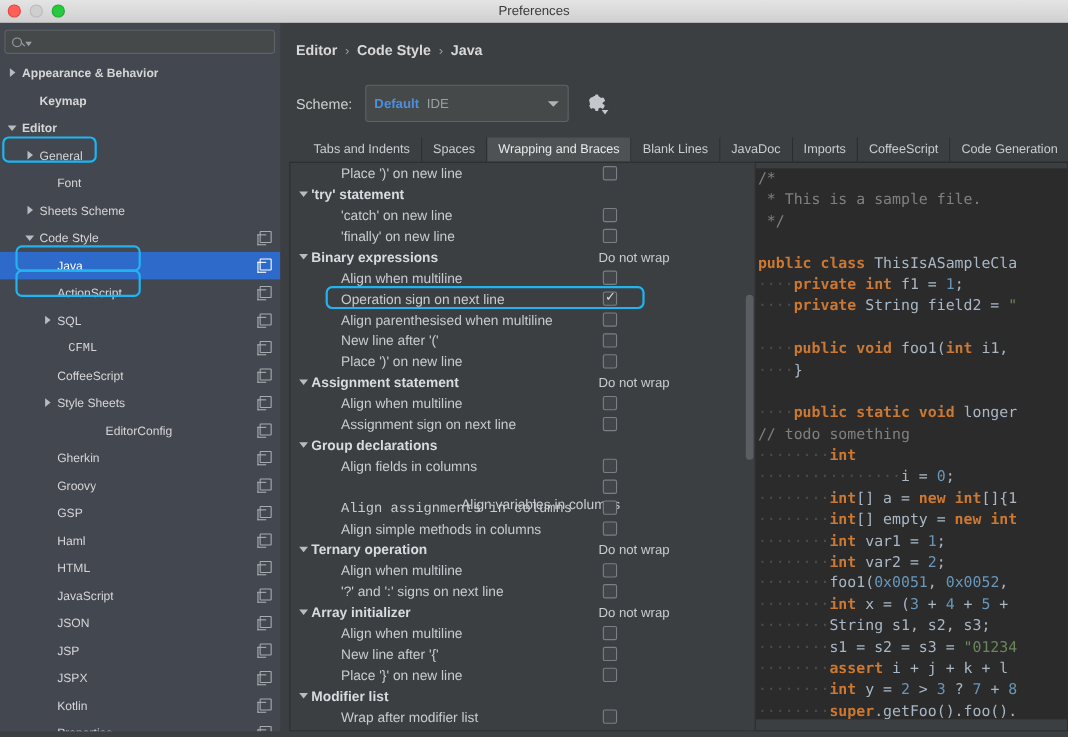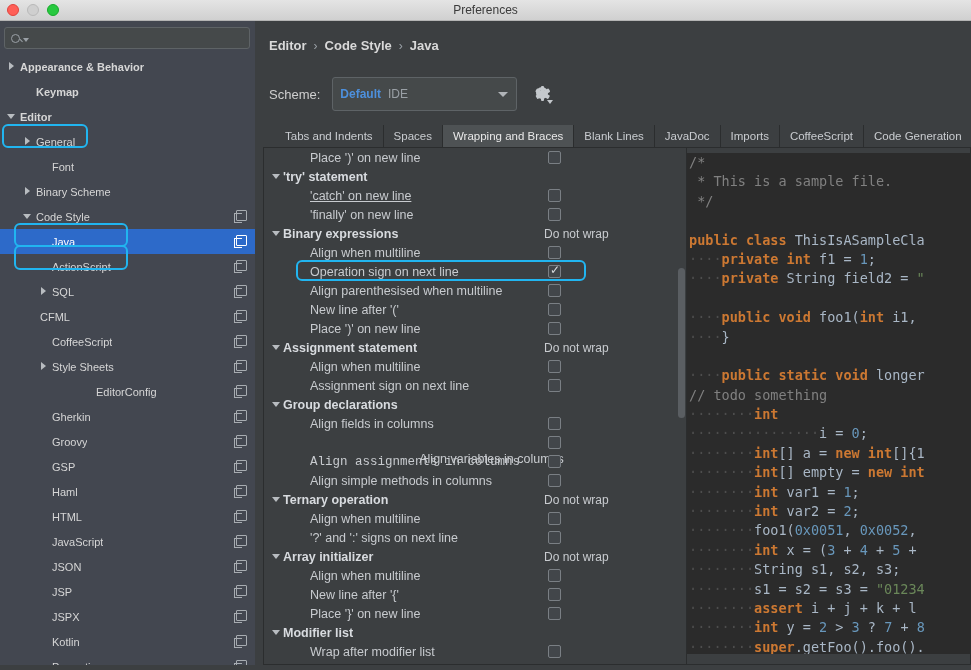--- a/index.html
+++ b/index.html
@@ -274,21 +274,21 @@
         <div class="tree-row" style="padding-left: 22px;">
           <span class="tw collapsed"></span>
           <span class="tree-label">General</span>
         </div>
         <div class="tree-row" style="padding-left: 38px;">
           <span class="tw"></span>
           <span class="tree-label">Font</span>
         </div>
         <div class="tree-row" style="padding-left: 22px;">
           <span class="tw collapsed"></span>
-          <span class="tree-label">Binary Scheme</span>
+          <span class="tree-label">Sheets Scheme</span>
         </div>
         <div class="tree-row" style="padding-left: 22px;">
           <span class="tw expanded"></span>
           <span class="tree-label">Code Style</span>
           <span class="copy-icon"></span>
         </div>
         <div class="tree-row selected" style="padding-left: 38px;">
           <span class="tw"></span>
           <span class="tree-label">Java</span>
           <span class="copy-icon"></span>
@@ -296,21 +296,21 @@
         <div class="tree-row" style="padding-left: 38px;">
           <span class="tw"></span>
           <span class="tree-label">ActionScript</span>
           <span class="copy-icon"></span>
         </div>
         <div class="tree-row" style="padding-left: 38px;">
           <span class="tw collapsed"></span>
           <span class="tree-label">SQL</span>
           <span class="copy-icon"></span>
         </div>
-        <div class="tree-row" style="padding-left: 26px;">
+        <div class="tree-row" style="padding-left: 48px; font-family: Liberation Mono, monospace;">
           <span class="tw"></span>
           <span class="tree-label">CFML</span>
           <span class="copy-icon"></span>
         </div>
         <div class="tree-row" style="padding-left: 38px;">
           <span class="tw"></span>
           <span class="tree-label">CoffeeScript</span>
           <span class="copy-icon"></span>
         </div>
         <div class="tree-row" style="padding-left: 38px;">
@@ -444,21 +444,21 @@
         <div id="optscroll">
             <div class="opt-row child" style="padding-left: 6px;">
               <span class="opt-tw"></span>
               <span class="opt-label">Place ')' on new line</span>
               <span class="opt-cb"></span>
             </div>
             <div class="opt-row group" style="padding-left: 6px;">
               <span class="opt-tw expanded"></span>
               <span class="opt-label">'try' statement</span>
             </div>
-            <div class="opt-row child" style="padding-left: 6px; text-decoration: underline;">
+            <div class="opt-row child" style="padding-left: 6px;">
               <span class="opt-tw"></span>
               <span class="opt-label">'catch' on new line</span>
               <span class="opt-cb"></span>
             </div>
             <div class="opt-row child" style="padding-left: 6px;">
               <span class="opt-tw"></span>
               <span class="opt-label">'finally' on new line</span>
               <span class="opt-cb"></span>
             </div>
             <div class="opt-row group" style="padding-left: 6px;">

